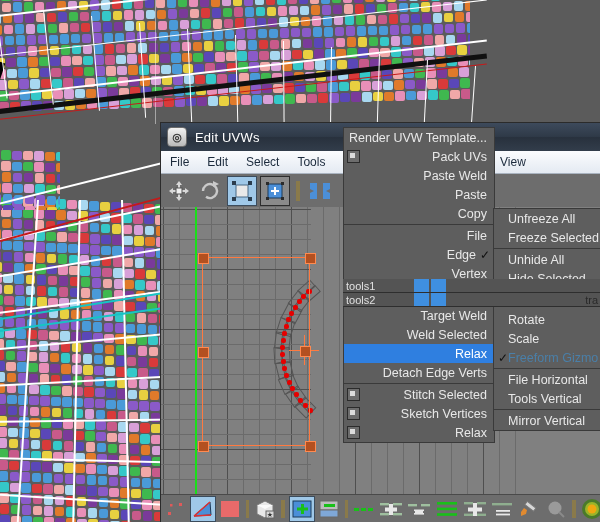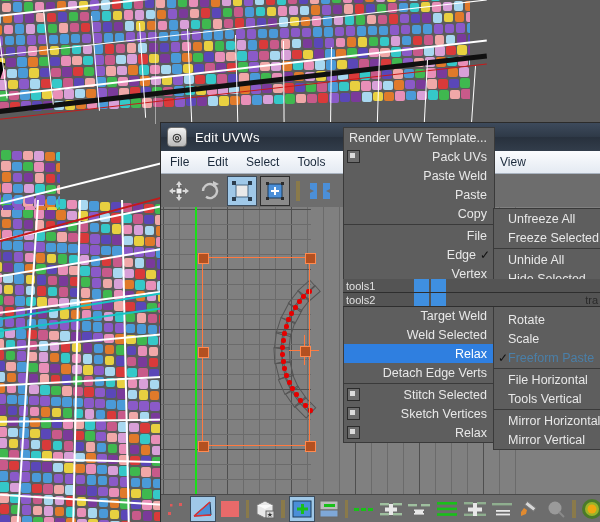--- a/index.html
+++ b/index.html
@@ -1506,33 +1506,30 @@
       <span>Move</span>
     </div>
     <div class="mrow">
       <span>Rotate</span>
     </div>
     <div class="mrow">
       <span>Scale</span>
     </div>
     <div class="mrow teal">
       <span class="mchk l">✓</span>
-      <span>Freeform Paste</span>
+      <span>Freeform Gizmo</span>
     </div>
     <div class="msep"></div>
     <div class="mrow">
       <span>File Horizontal</span>
     </div>
     <div class="mrow">
       <span>Tools Vertical</span>
     </div>
     <div class="msep"></div>
-    <div class="mrow">
-      <span>Mirror Horizontal</span>
-    </div>
     <div class="mrow">
       <span>Mirror Vertical</span>
     </div>
   </div>
 
 <div id="toolsbars">
     <div class="trow">
       <span>tools1</span>
       <span class="tsq" style="left: 71px;"></span>
       <span class="tsq" style="left: 88px;"></span>

